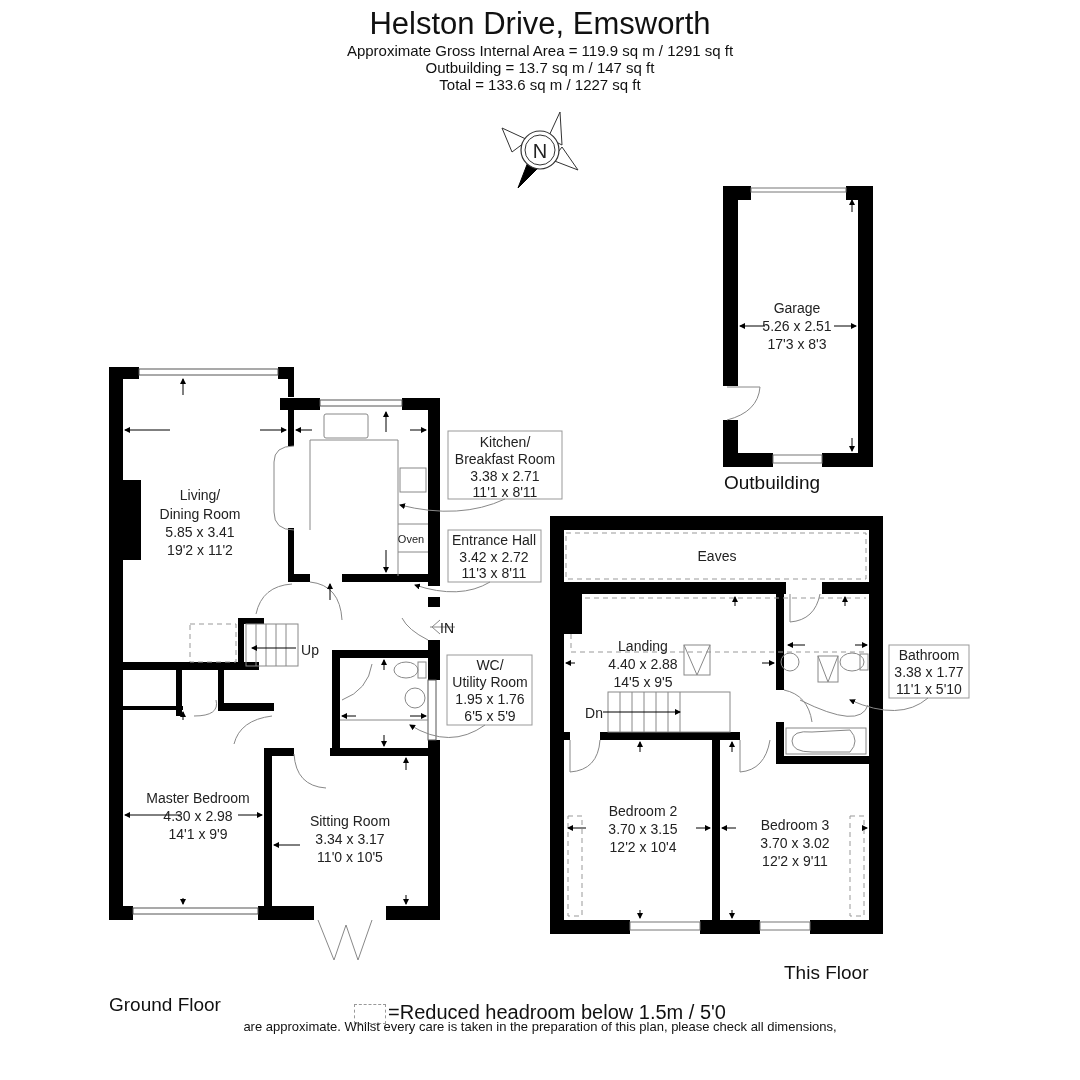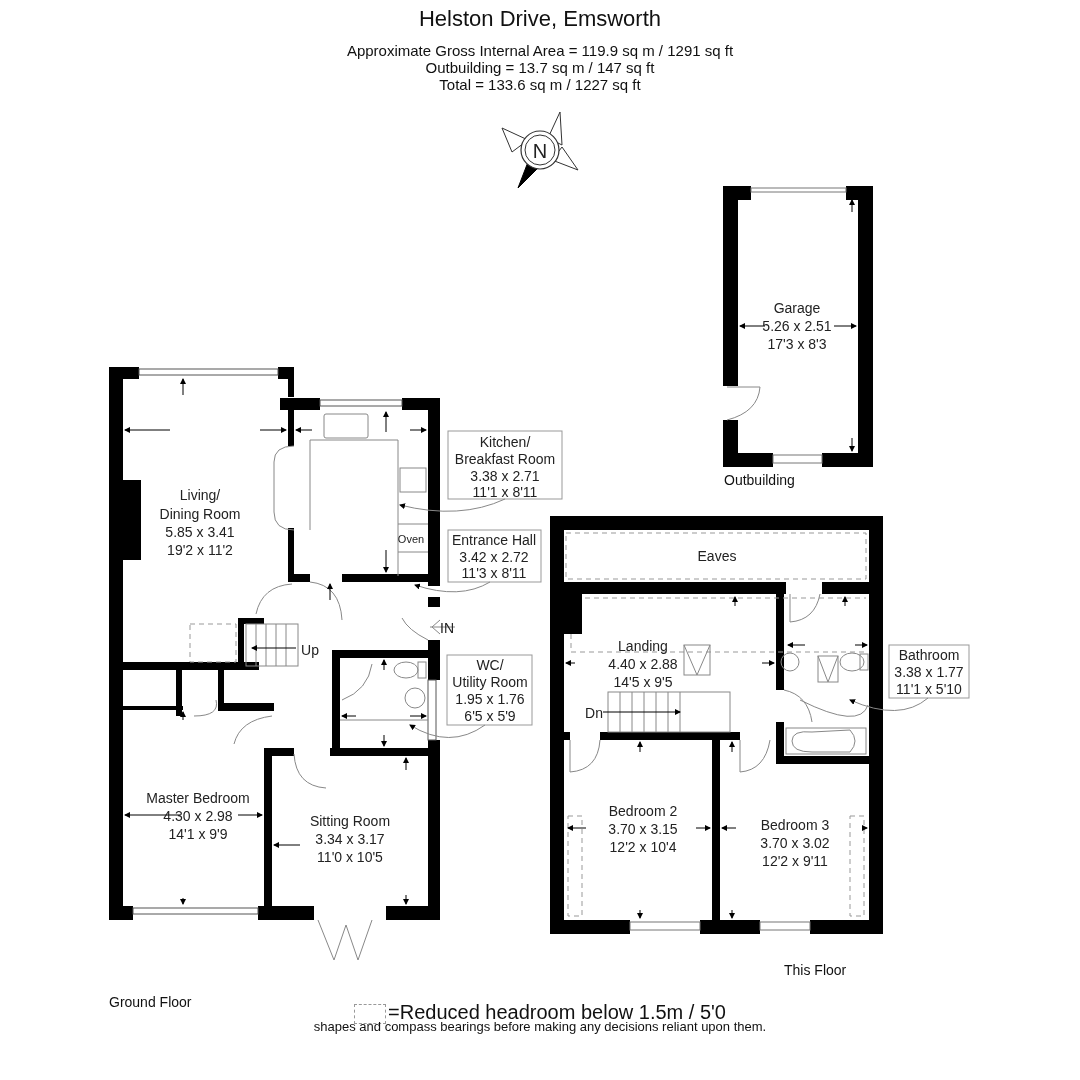--- a/index.html
+++ b/index.html
@@ -1,21 +1,21 @@
 <!DOCTYPE html>
 <html><head>
 <meta charset="utf-8">
 <style>
   html, body { margin: 0; padding: 0; background: #ffffff; }
   body { width: 1080px; height: 1080px; position: relative; overflow: hidden;
          font-family: "Liberation Sans", sans-serif; color: #111; }
   .title { position: absolute; top: 6px; left: 0; width: 1080px; text-align: center;
-           font-size: 22px; }
+           font-size: 31px; }
   .sub { position: absolute; left: 0; width: 1080px; text-align: center; font-size: 15px; line-height: 17px; }
-  .floorlabel { position: absolute; font-size: 14px; }
+  .floorlabel { position: absolute; font-size: 19px; }
   .legend { position: absolute; top: 993px; left: 0; width: 1080px; text-align: center; font-size: 20px; margin-top: 8px; }
   .legend .box { display: inline-block; width: 30px; height: 18px; border: 1px dashed #999;
                  vertical-align: middle; margin-right: 2px; }
   .disc { position: absolute; top: 1019px; left: 0; width: 1080px; text-align: center;
           font-size: 13px; line-height: 16px; }
   svg { position: absolute; left: 0; top: 0; }
   svg text { font-family: "Liberation Sans", sans-serif; fill: #222; }
 </style>
 </head>
 <body>
@@ -298,14 +298,14 @@
 
 <div class="floorlabel" style="left:724px; top:472px;">Outbuilding</div>
 <div class="floorlabel" style="left:109px; top:962px;margin-top:32px;">Ground Floor</div>
 <div class="floorlabel" style="left:784px; top:962px;">This Floor</div>
 
 <div class="legend">
   <span class="box"></span><span>=Reduced headroom below 1.5m / 5'0</span>
 </div>
 
 <div class="disc">
-  <div>shapes and compass bearings before making any decisions reliant upon them.</div>
+  <div>are approximate. Whilst every care is taken in the preparation of this plan, please check all dimensions,</div>
 </div>
 
 </body></html>

